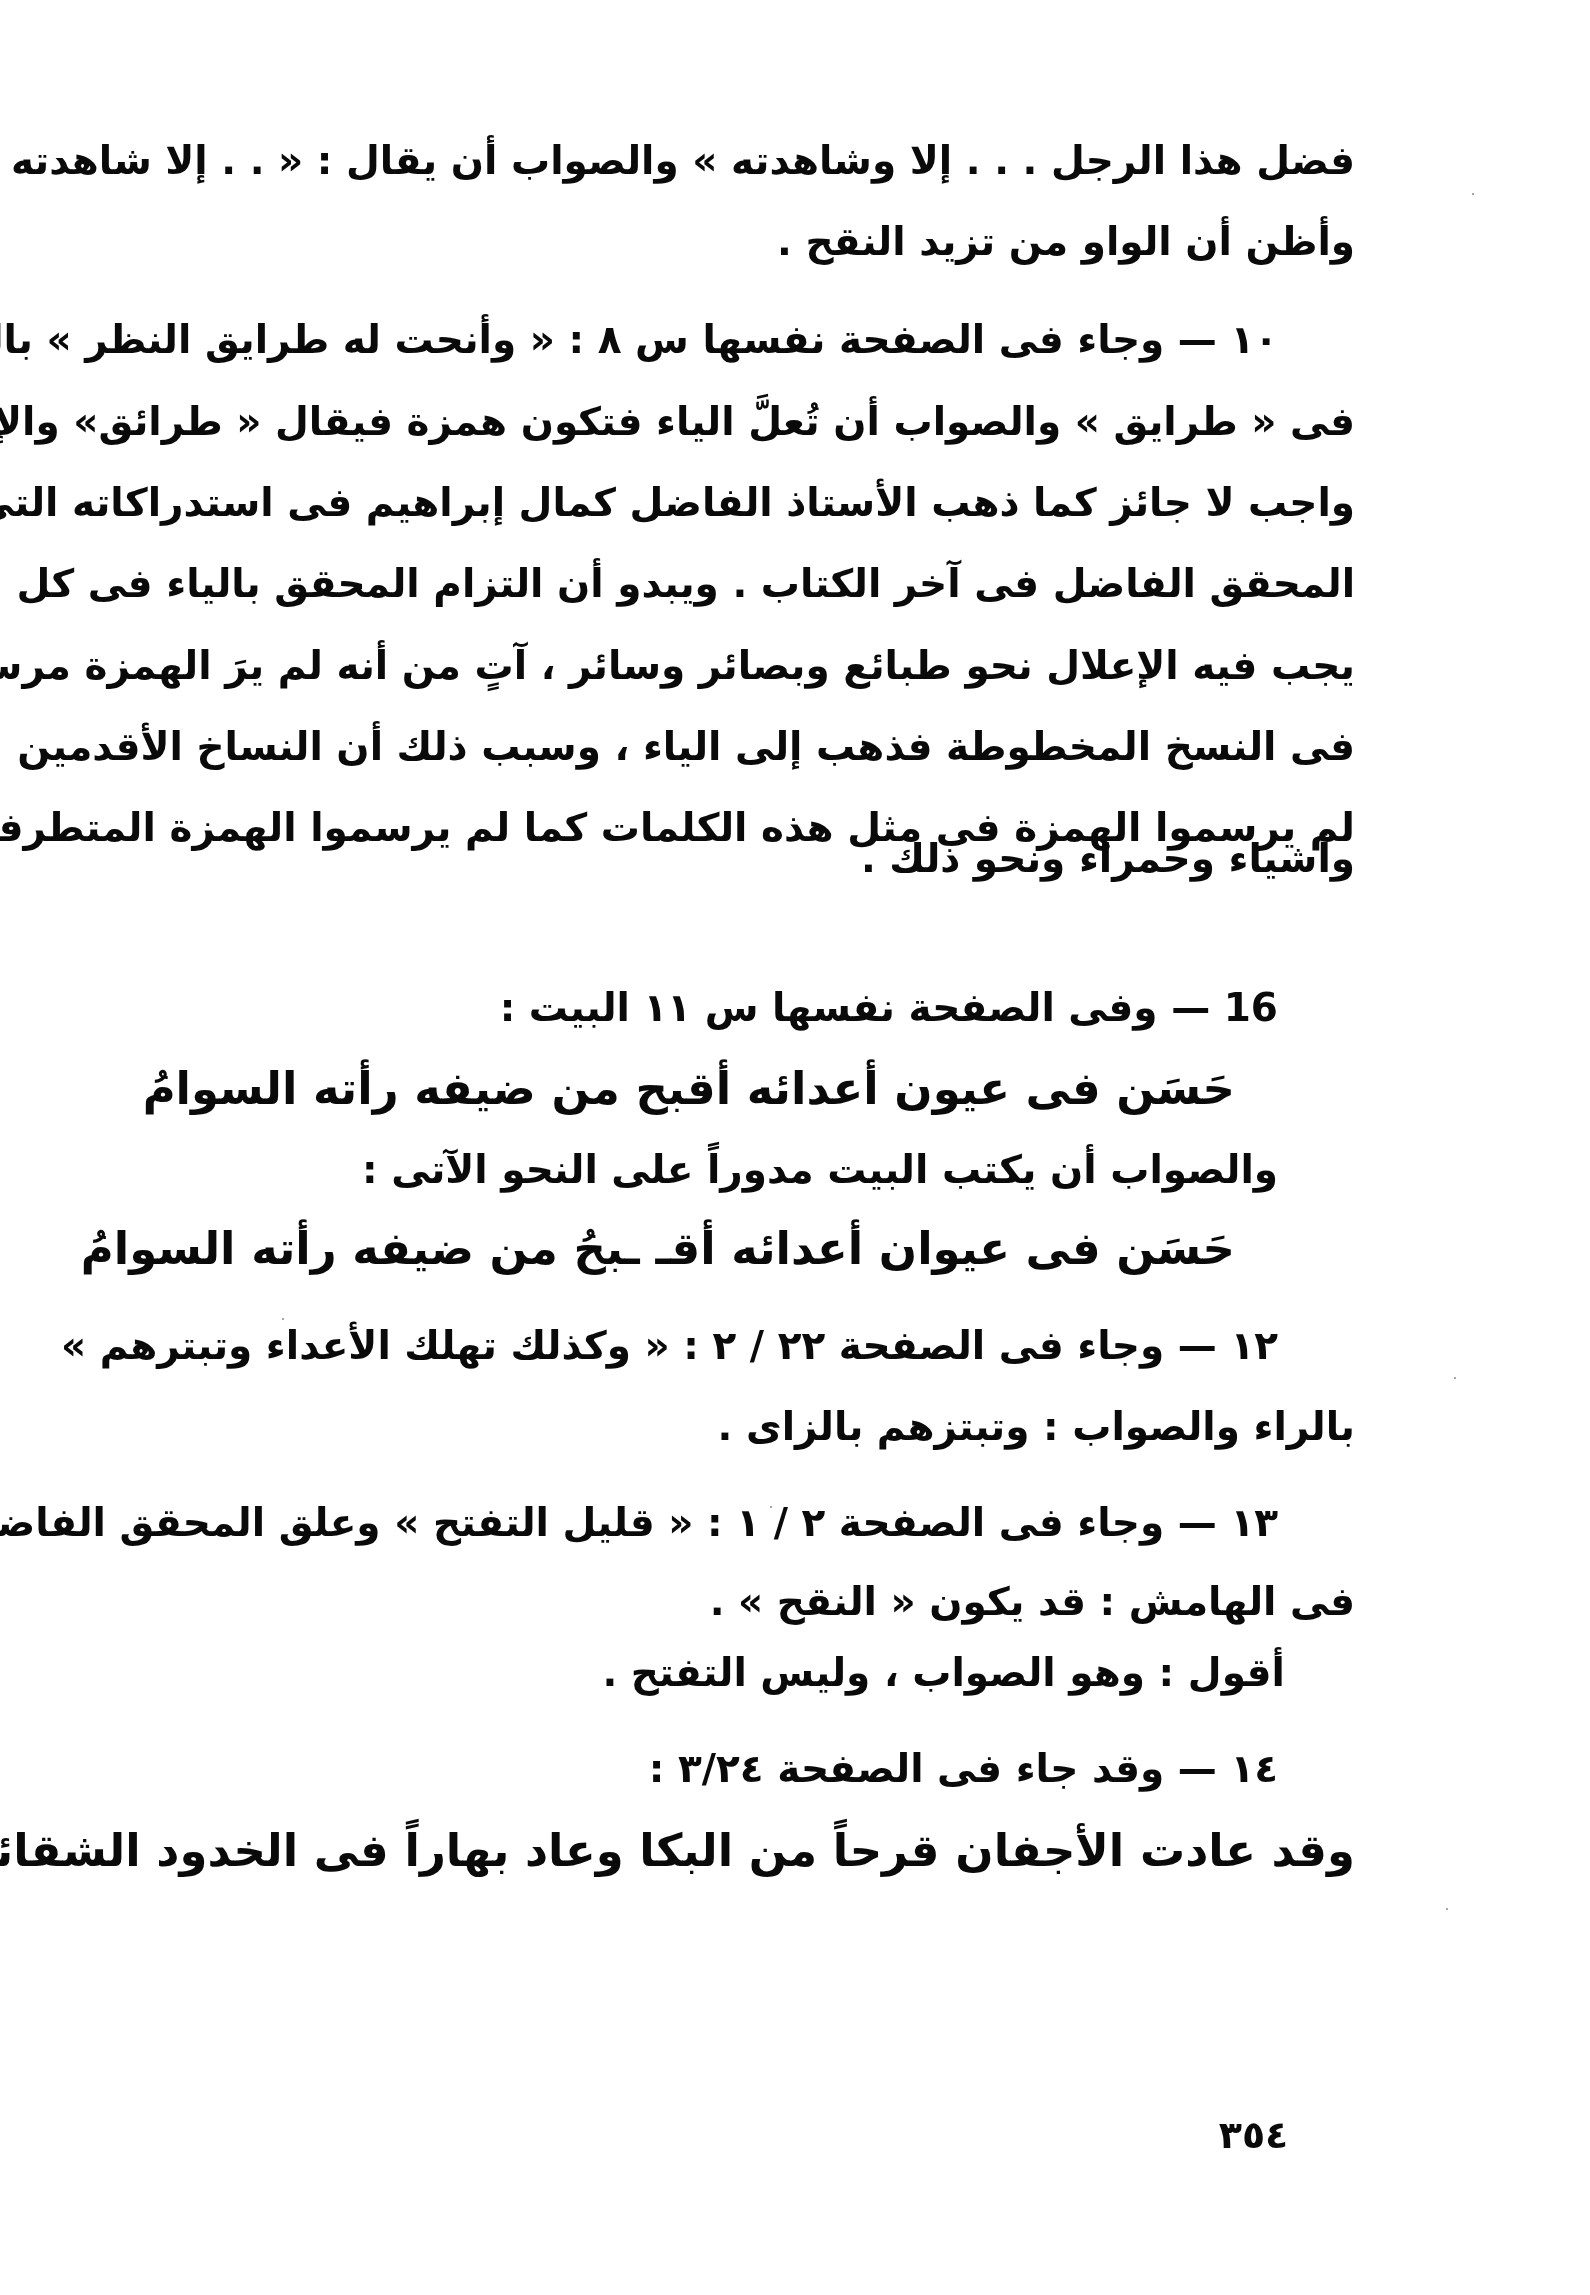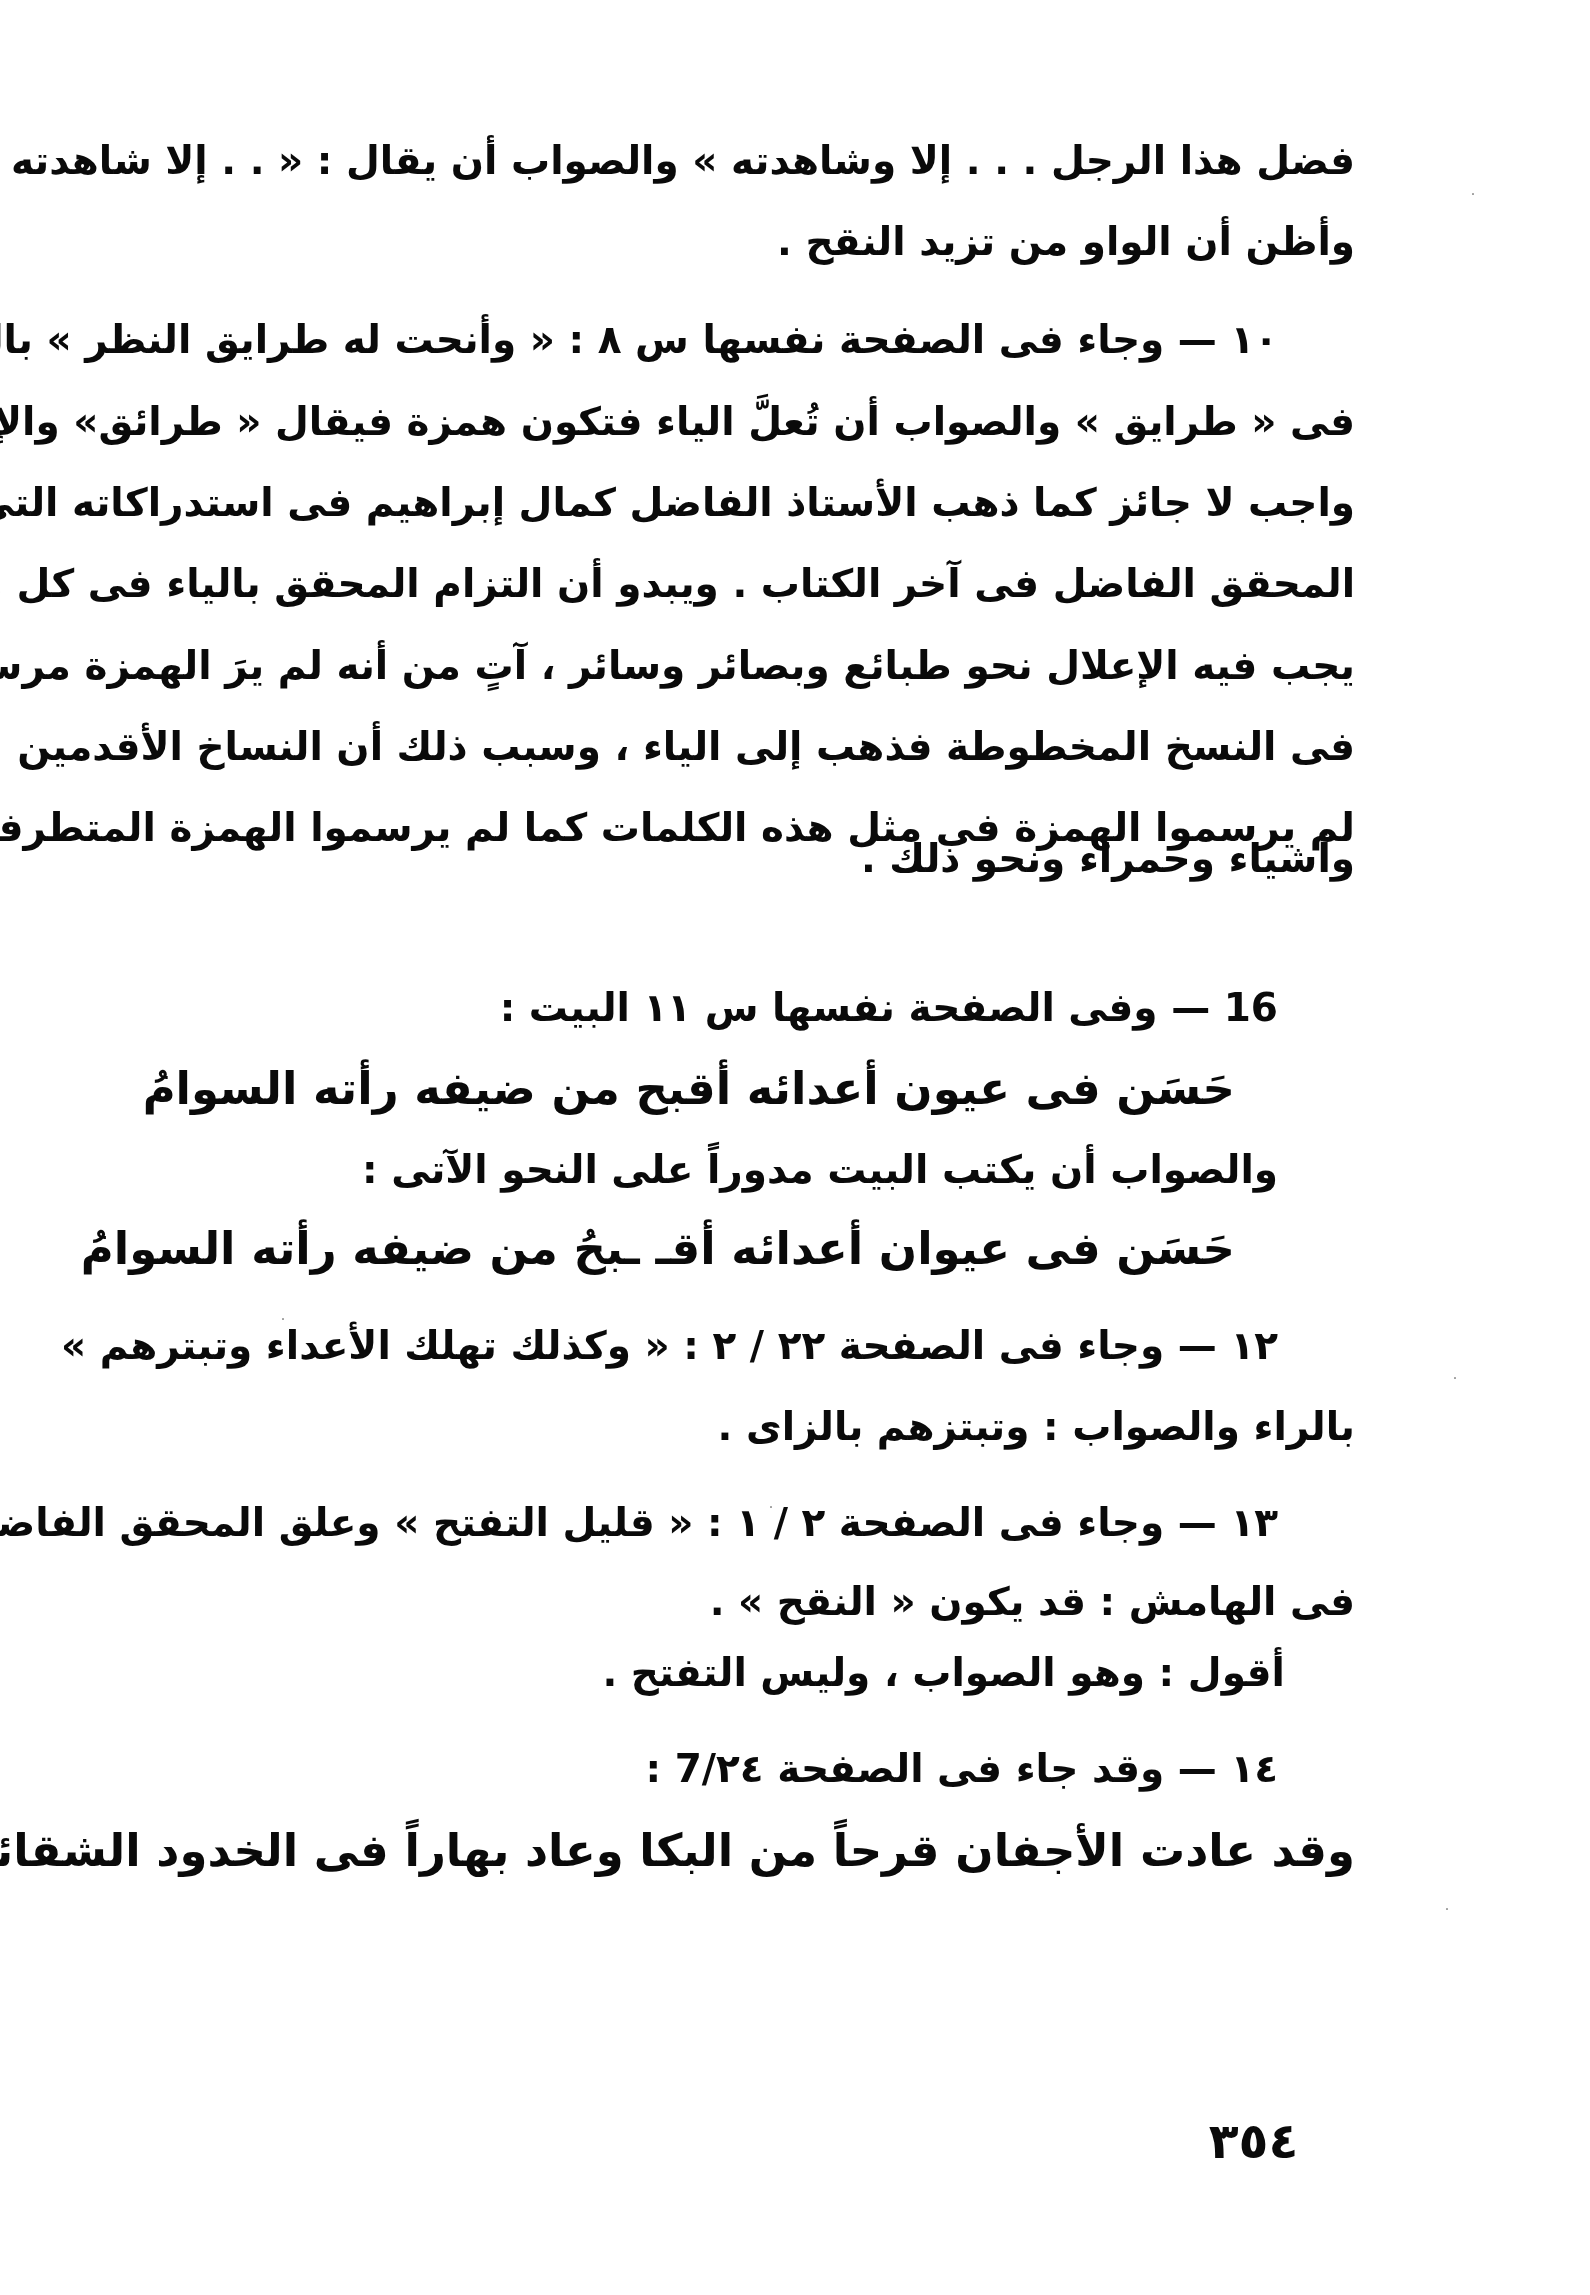--- a/index.html
+++ b/index.html
@@ -45,21 +45,21 @@
       text-align-last: justify;
     }
     .verse {
       font-size: 45px;
     }
     .page-number {
       position: absolute;
       left: 1202px;
       top: 2113px;
       width: 103px;
-      font-size: 49px;
+      font-size: 38px;
       font-weight: bold;
       direction: rtl;
       text-align: center;
     }
     .speck {
       position: absolute;
       width: 1.7px; height: 1.7px;
       background: #9a9a9a;
       border-radius: 50%;
     }
@@ -81,21 +81,21 @@
     <div class="line" style="top: 818px; right: 0px;">وأشياء وحمراء ونحو ذلك .</div>
     <div class="line" style="top: 967px; right: 77px;">16 — وفى الصفحة نفسها س ١١ البيت :</div>
     <div class="line verse" style="top: 1048px; right: 120px;">حَسَن فى عيون أعدائه      أقبح من ضيفه رأته السوامُ</div>
     <div class="line" style="top: 1129px; right: 77px;">والصواب أن يكتب البيت مدوراً على النحو الآتى :</div>
     <div class="line verse" style="top: 1208px; right: 120px;">حَسَن فى عيوان أعدائه أقـ     ـبحُ من ضيفه رأته السوامُ</div>
     <div class="line justify" style="top: 1305px; right: 77px;">١٢ — وجاء فى الصفحة ٢٢ / ٢ : « وكذلك تهلك الأعداء وتبترهم »</div>
     <div class="line" style="top: 1386px; right: 0px;">بالراء والصواب : وتبتزهم بالزاى .</div>
     <div class="line justify" style="top: 1482px; right: 77px;">١٣ — وجاء فى الصفحة ٢ / ١ : « قليل التفتح » وعلق المحقق الفاضل</div>
     <div class="line" style="top: 1561px; right: 0px;">فى الهامش : قد يكون « النقح » .</div>
     <div class="line" style="top: 1632px; right: 70px;">أقول : وهو الصواب ، وليس التفتح .</div>
-    <div class="line" style="top: 1728px; right: 77px;">١٤ — وقد جاء فى الصفحة 7/٢٤ :</div>
+    <div class="line" style="top: 1728px; right: 77px;">١٤ — وقد جاء فى الصفحة ٣/٢٤ :</div>
     <div class="line justify verse" style="top: 1810px; right: 0px;">وقد عادت الأجفان قرحاً من البكا      وعاد بهاراً  فى الخدود  الشقائق</div>
   </div>
 
   <div class="page-number">٣٥٤</div>
 
   <div class="speck" style="left:1472px;top:193px"></div>
   <div class="speck" style="left:1454px;top:1377px"></div>
   <div class="speck" style="left:282px;top:1318px"></div>
   <div class="speck" style="left:1446px;top:1908px"></div>
   <div class="speck" style="left:770px;top:1506px"></div>

